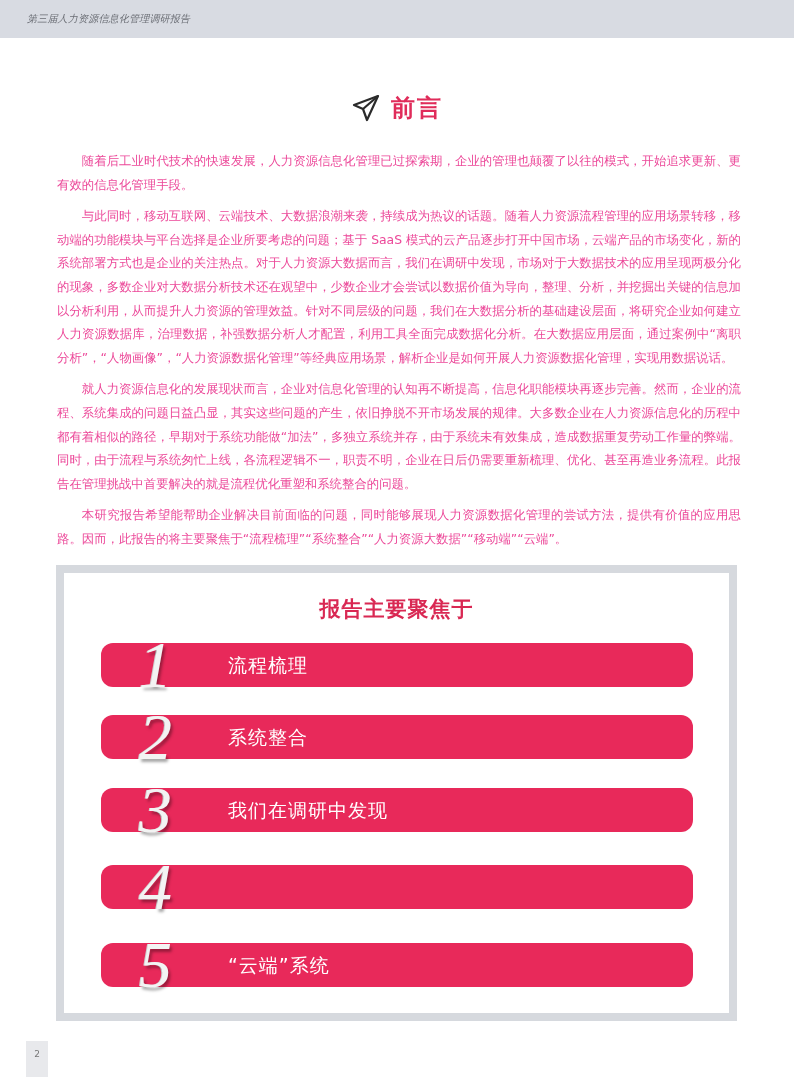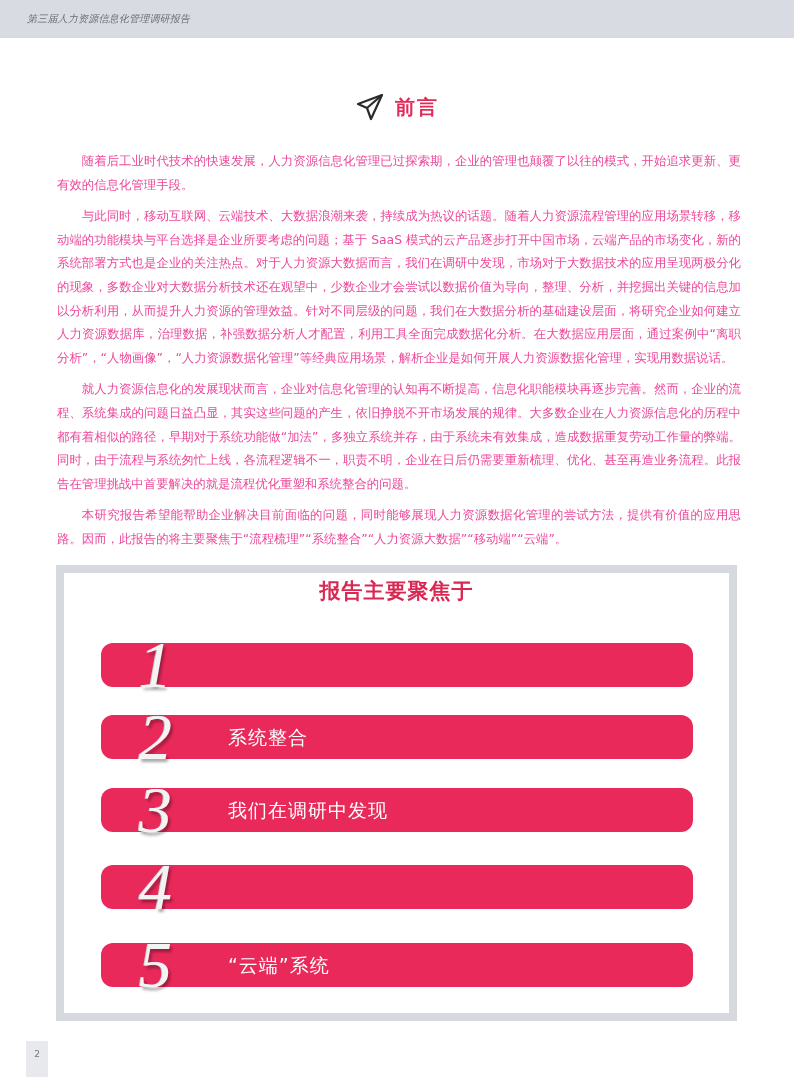--- a/index.html
+++ b/index.html
@@ -12,32 +12,32 @@
     }
     .header-band .doc-title {
       position: absolute; left: 27px; top: 12px; font-size: 10px; color: #6b6e75; letter-spacing: 0.2px;
     }
     .section-title {
       position: absolute; left: 0; top: 92px; width: 794px; text-align: center; height: 40px;
     }
     .section-title .inner { display: inline-flex; align-items: center; gap: 10px; }
     .section-title .plane-icon { width: 30px; height: 30px; display: inline-block; }
     .section-title .title-text {
-      font-size: 20px; font-weight: bold; color: #e02c5a; letter-spacing: 2px;
+      font-size: 24px; font-weight: bold; color: #e02c5a; letter-spacing: 2px;
     }
     .body-text {
       position: absolute; left: 57px; top: 149px; width: 684px; font-size: 12.4px; line-height: 23.6px; color: #ec4899;
     }
     .body-text p { margin: 0 0 8px 0; text-indent: 2em; text-align: justify; }
     .focus-box {
       position: absolute; left: 56px; top: 565px; width: 665px; height: 440px;
       border: 8px solid #d6d9de; background: #fff;
     }
     .focus-title {
-      position: absolute; left: 0; top: 4px; width: 100%; text-align: center;
+      position: absolute; left: 0; top: 22px; width: 100%; text-align: center;
       font-family: "DejaVu Serif", "Liberation Serif", serif; font-weight: bold; font-size: 21px; color: #d92853; letter-spacing: 1px;
     }
     .focus-item { position: absolute; left: 37px; width: 592px; height: 44px; }
     .focus-bar {
       position: absolute; left: 0; top: 0; width: 100%; height: 100%; background: #e8295a; border-radius: 12px;
     }
     .focus-num {
       position: absolute; left: 38px; top: -14px; font-family: "Liberation Serif", "DejaVu Serif", serif; font-style: italic;
       font-size: 66px; line-height: 72px; color: #f3f3f3;
       text-shadow: 2px 3px 3px rgba(0,0,0,0.35), -1px 0 0 #cfcfcf;
@@ -75,20 +75,21 @@
   <p>就人力资源信息化的发展现状而言，企业对信息化管理的认知再不断提高，信息化职能模块再逐步完善。然而，企业的流程、系统集成的问题日益凸显，其实这些问题的产生，依旧挣脱不开市场发展的规律。大多数企业在人力资源信息化的历程中都有着相似的路径，早期对于系统功能做“加法”，多独立系统并存，由于系统未有效集成，造成数据重复劳动工作量的弊端。同时，由于流程与系统匆忙上线，各流程逻辑不一，职责不明，企业在日后仍需要重新梳理、优化、甚至再造业务流程。此报告在管理挑战中首要解决的就是流程优化重塑和系统整合的问题。</p>
   <p>本研究报告希望能帮助企业解决目前面临的问题，同时能够展现人力资源数据化管理的尝试方法，提供有价值的应用思路。因而，此报告的将主要聚焦于“流程梳理”“系统整合”“人力资源大数据”“移动端”“云端”。</p>
 </div>
 
 <div class="focus-box">
   <div class="focus-title">报告主要聚焦于</div>
 
   <div class="focus-item" style="top:70px;">
     <div class="focus-bar"></div>
     <span class="focus-num">1</span>
+    <span class="focus-label">流程梳理</span>
   </div>
 
   <div class="focus-item" style="top:142px;">
     <div class="focus-bar"></div>
     <span class="focus-num">2</span>
     <span class="focus-label">系统整合</span>
   </div>
 
   <div class="focus-item" style="top:215px;">
     <div class="focus-bar"></div>

